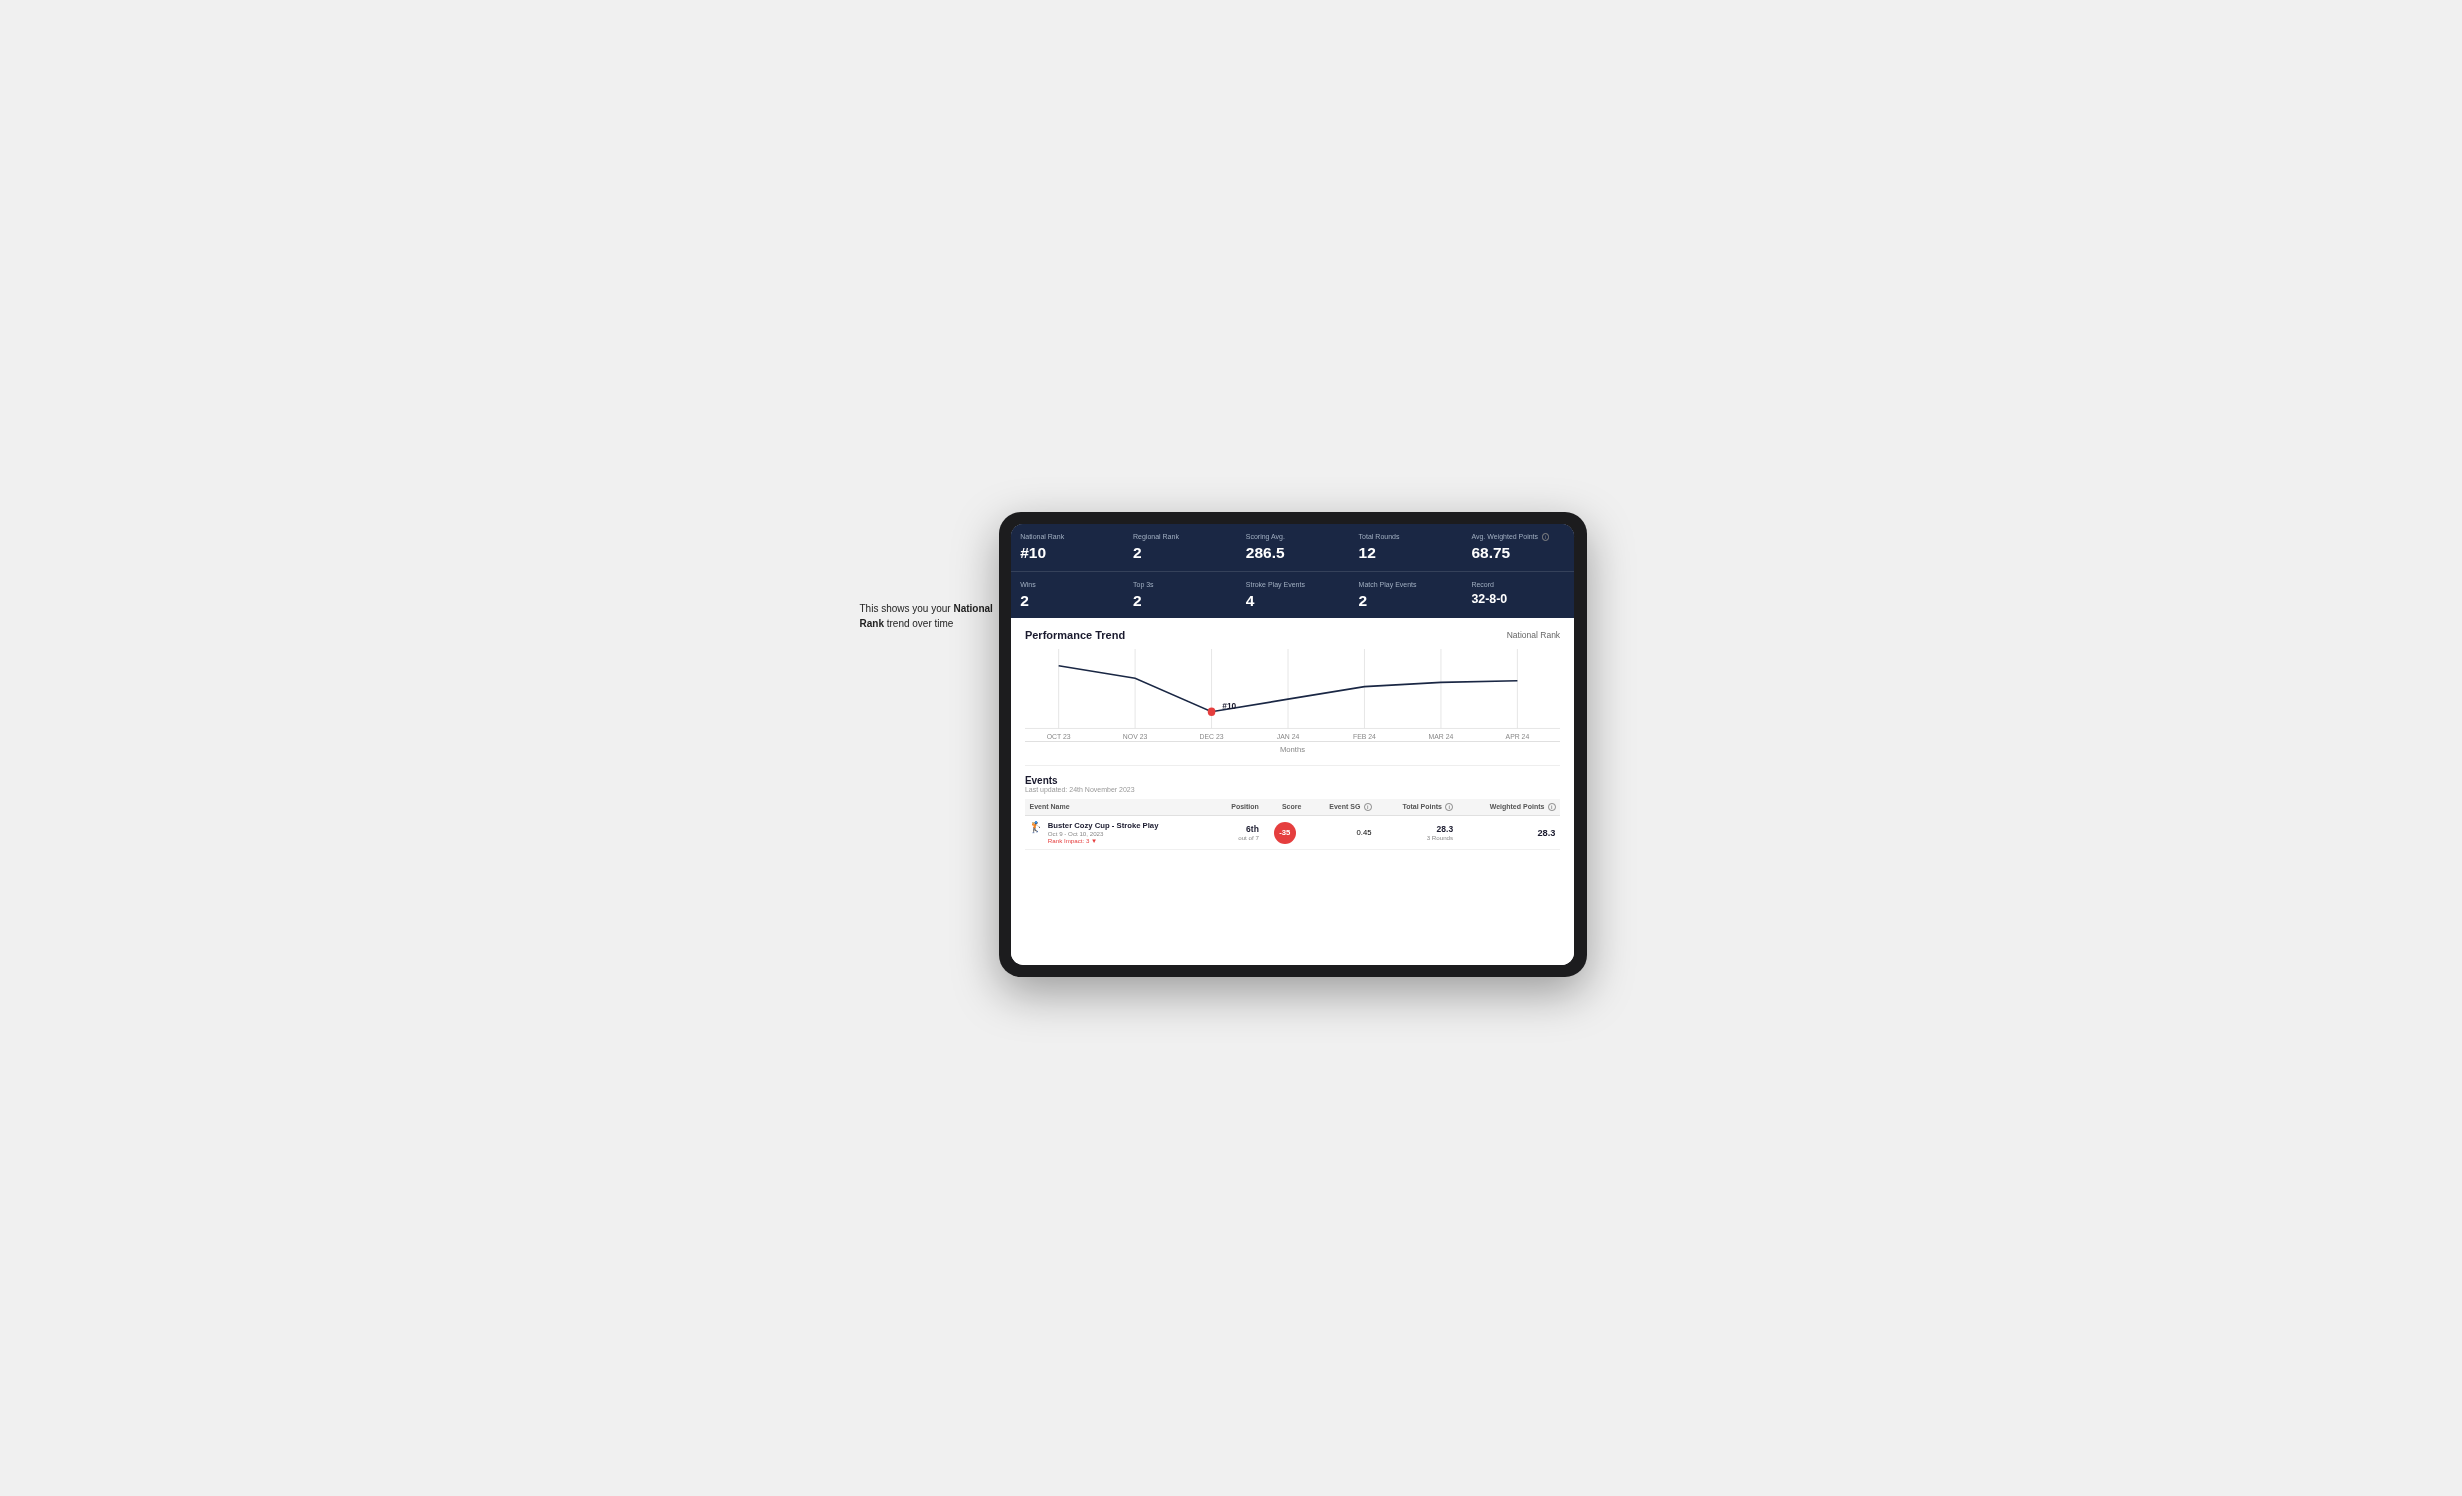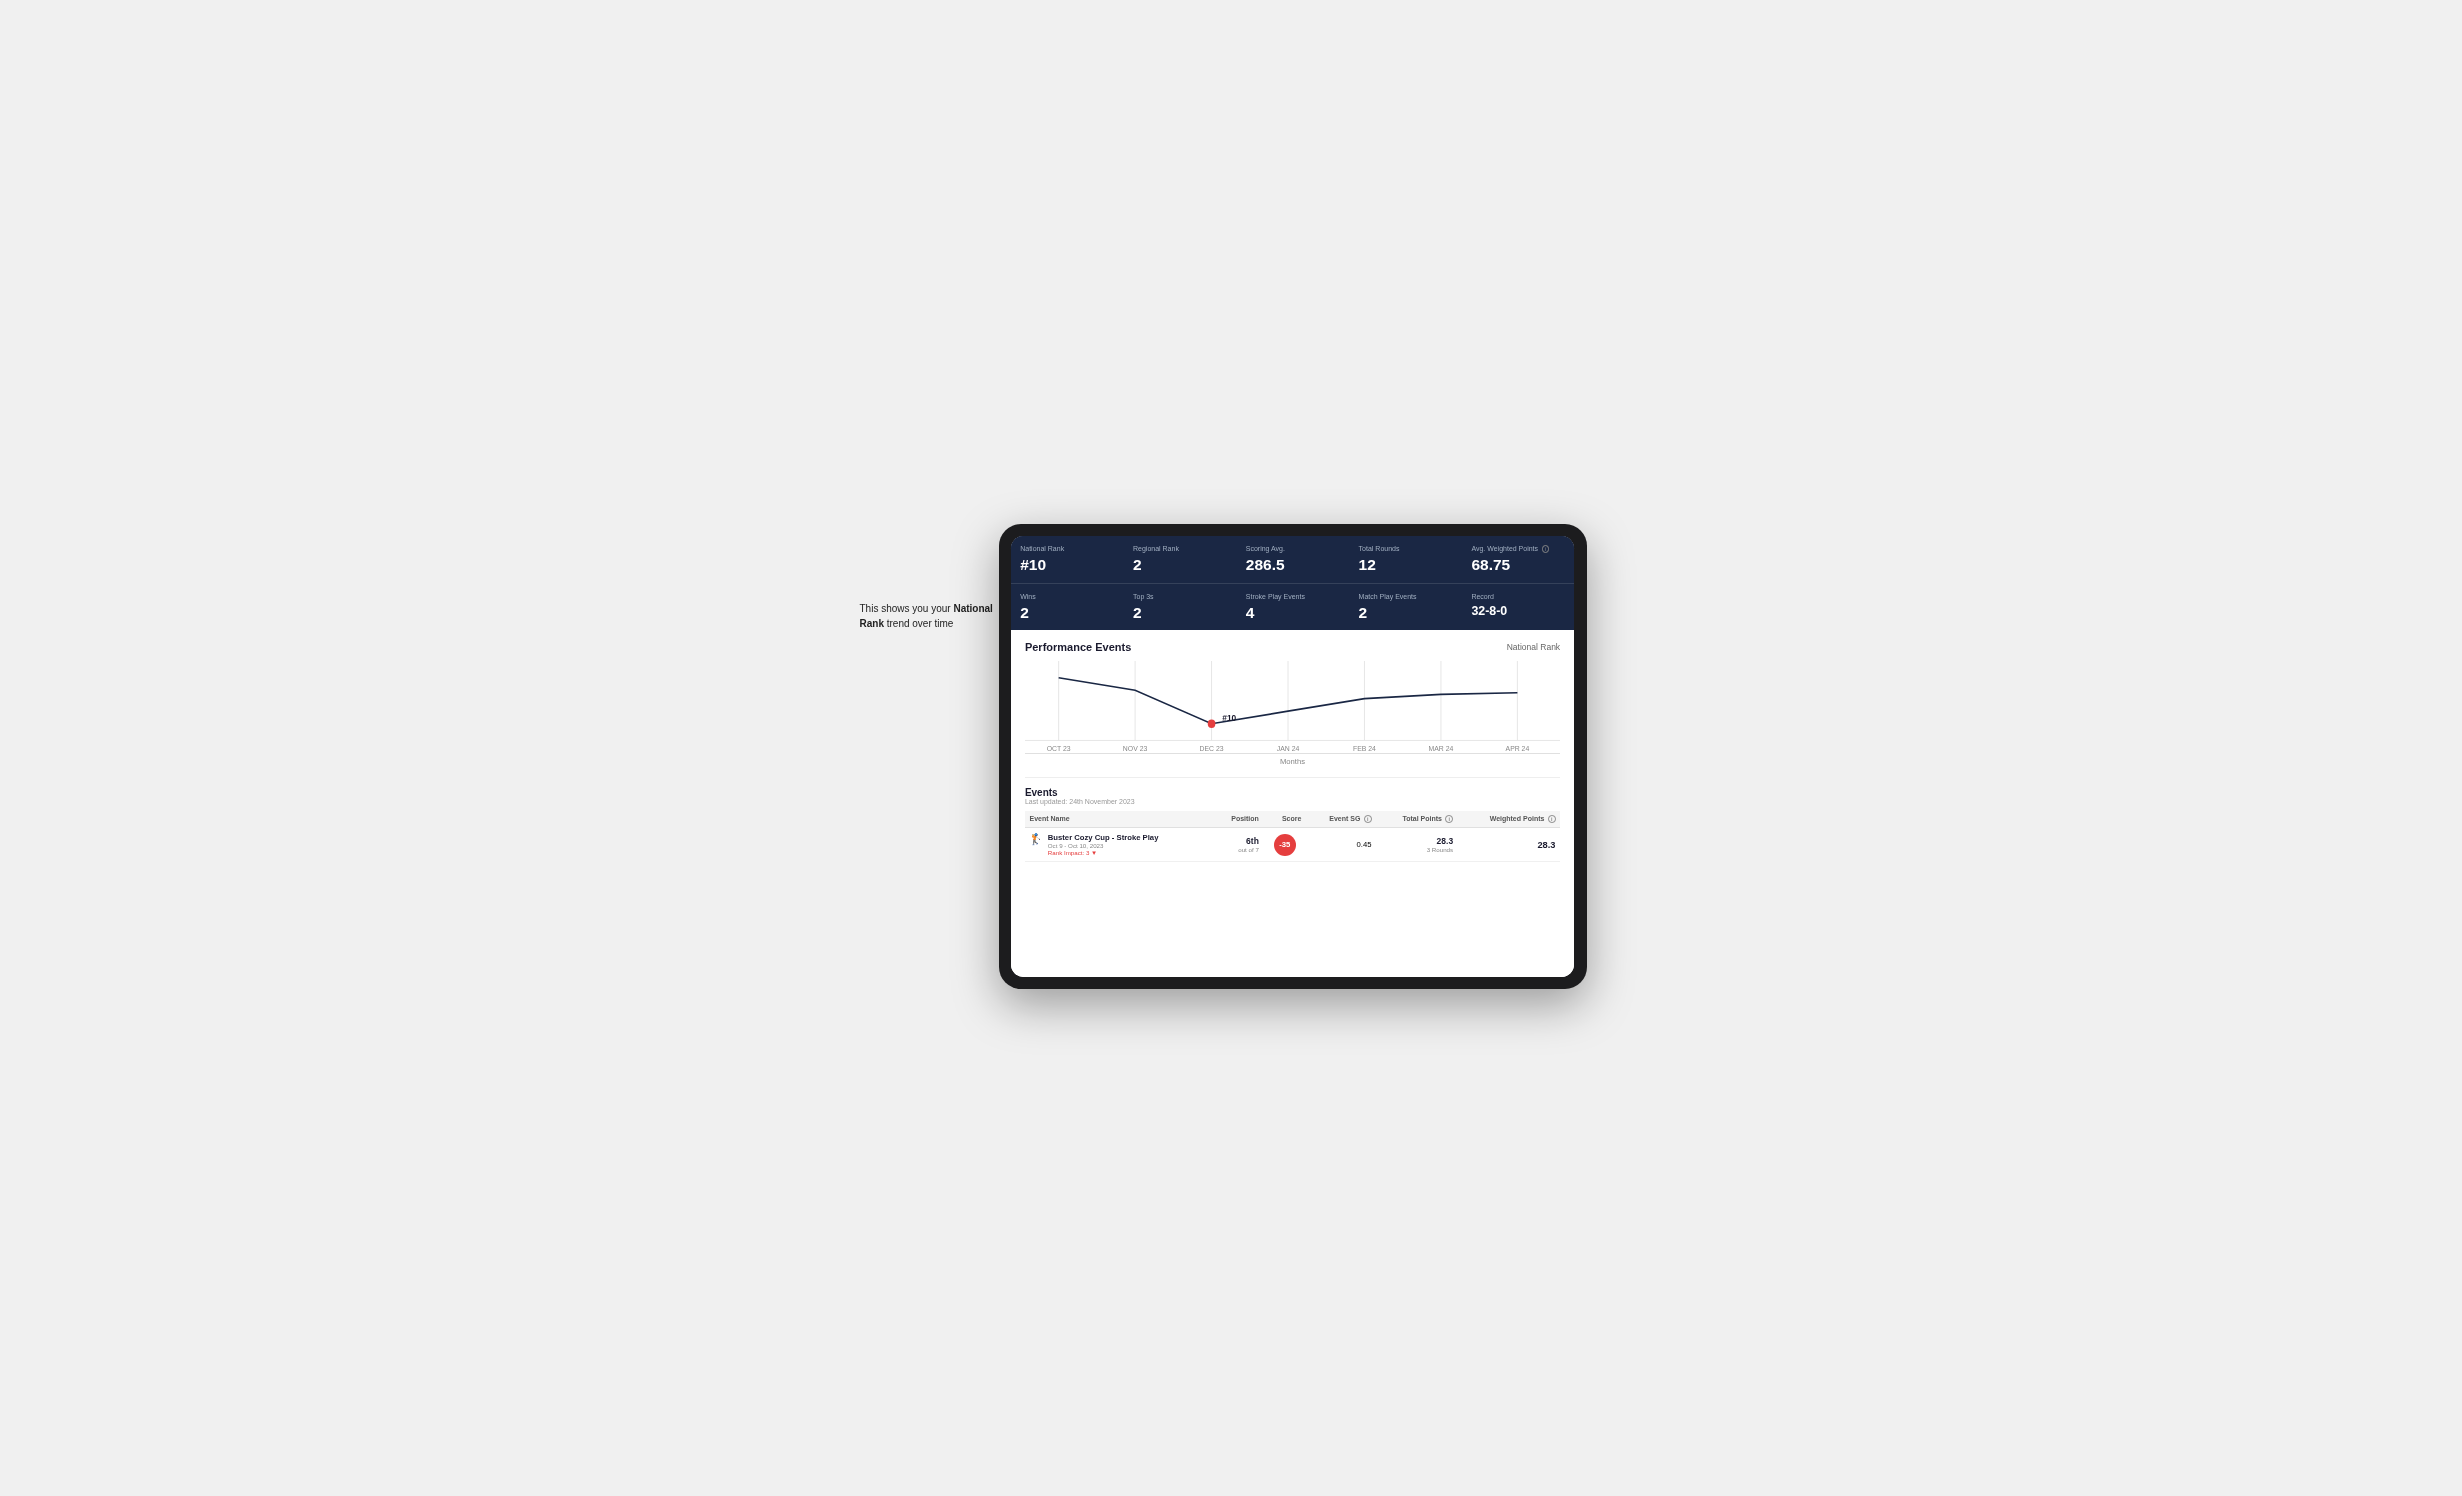--- a/index.html
+++ b/index.html
@@ -35,21 +35,21 @@
       top: 101px;
       width: 263px;
       height: 155px;
       pointer-events: none;
     }
 
     
     .tablet {
       position: absolute;
       left: 139px;
-      top: 16px;
+      top: 4px;
       width: 588px;
       height: 465px;
       background: #1c1c1e;
       border-radius: 22px;
       padding: 12.4px;
       box-shadow: 0 15.5px 46px rgba(0,0,0,0.35);
     }
 
     .tablet-screen {
       width: 100%;
@@ -335,21 +335,21 @@
         </div>
         <div class="stat-cell">
           <div class="stat-label">Record</div>
           <div class="stat-value medium">32-8-0</div>
         </div>
       </div>
 
       <div class="main-content">
 
         <div class="section-header">
-          <span class="section-title">Performance Events</span>
+          <span class="section-title">Performance Trend</span>
           <span class="section-meta">National Rank</span>
         </div>
 
         <div class="chart-container">
           <svg class="chart-svg" viewBox="0 0 700 110" preserveAspectRatio="none">
 
             <line x1="44" y1="0" x2="44" y2="95" stroke="#e0e0e0" stroke-width="1"></line>
             <line x1="144" y1="0" x2="144" y2="95" stroke="#e0e0e0" stroke-width="1"></line>
             <line x1="244" y1="0" x2="244" y2="95" stroke="#e0e0e0" stroke-width="1"></line>
             <line x1="344" y1="0" x2="344" y2="95" stroke="#e0e0e0" stroke-width="1"></line>

